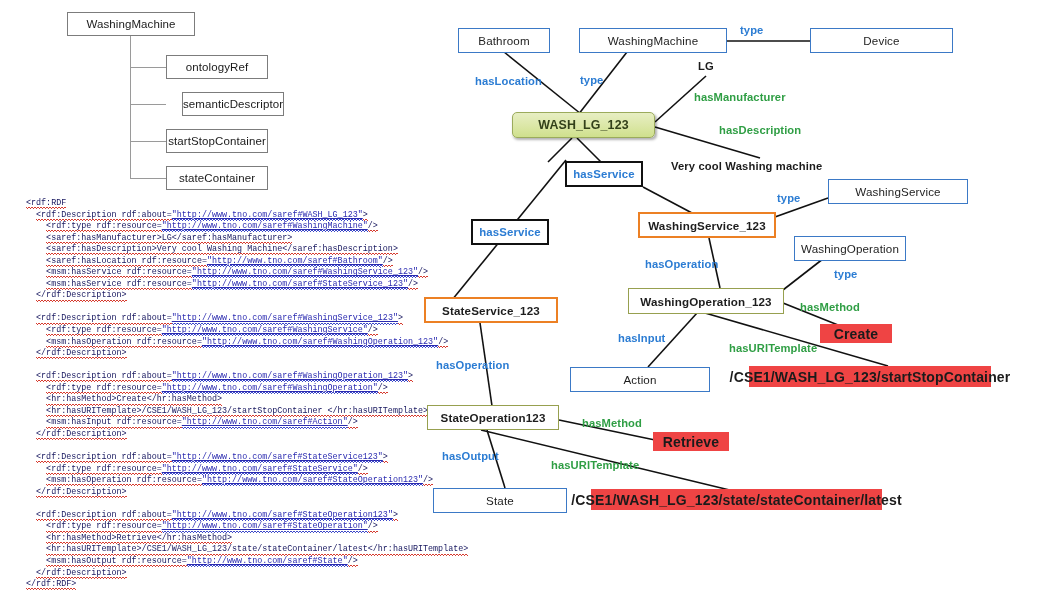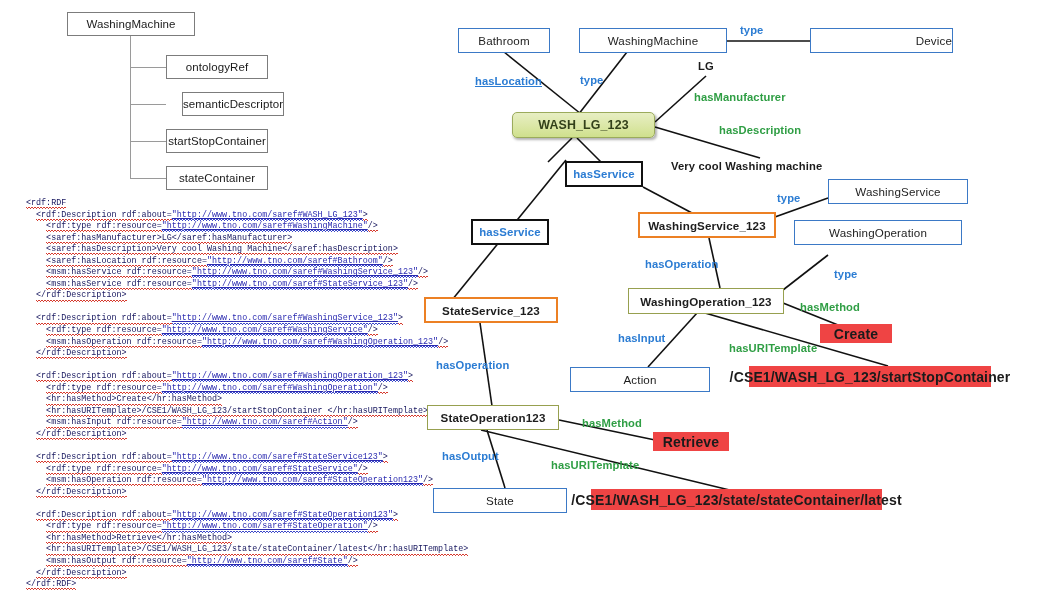--- a/index.html
+++ b/index.html
@@ -164,21 +164,21 @@
   <div id="rdf"><span class="ln"><span class="sq">&lt;rdf:RDF</span></span><span class="ln">&nbsp;&nbsp;<span class="sq">&lt;rdf:Description rdf:about=</span><span class="u sqb">"http://www.tno.com/saref#WASH_LG_123"</span><span class="sq">&gt;</span></span><span class="ln">&nbsp;&nbsp;&nbsp;&nbsp;<span class="sq">&lt;rdf:type rdf:resource=</span><span class="u sqb">"http://www.tno.com/saref#WashingMachine"</span><span class="sq">/&gt;</span></span><span class="ln">&nbsp;&nbsp;&nbsp;&nbsp;<span class="sq">&lt;saref:hasManufacturer&gt;LG&lt;/saref:hasManufacturer&gt;</span></span><span class="ln">&nbsp;&nbsp;&nbsp;&nbsp;<span class="sq">&lt;saref:hasDescription&gt;Very cool Washing Machine&lt;/saref:hasDescription&gt;</span></span><span class="ln">&nbsp;&nbsp;&nbsp;&nbsp;<span class="sq">&lt;saref:hasLocation rdf:resource=</span><span class="u sqb">"http://www.tno.com/saref#Bathroom"</span><span class="sq">/&gt;</span></span><span class="ln">&nbsp;&nbsp;&nbsp;&nbsp;<span class="sq">&lt;msm:hasService rdf:resource=</span><span class="u sqb">"http://www.tno.com/saref#WashingService_123"</span><span class="sq">/&gt;</span></span><span class="ln">&nbsp;&nbsp;&nbsp;&nbsp;<span class="sq">&lt;msm:hasService rdf:resource=</span><span class="u sqb">"http://www.tno.com/saref#StateService_123"</span><span class="sq">/&gt;</span></span><span class="ln">&nbsp;&nbsp;<span class="sq">&lt;/rdf:Description&gt;</span></span><span class="gap"></span><span class="ln">&nbsp;&nbsp;<span class="sq">&lt;rdf:Description rdf:about=</span><span class="u sqb">"http://www.tno.com/saref#WashingService_123"</span><span class="sq">&gt;</span></span><span class="ln">&nbsp;&nbsp;&nbsp;&nbsp;<span class="sq">&lt;rdf:type rdf:resource=</span><span class="u sqb">"http://www.tno.com/saref#WashingService"</span><span class="sq">/&gt;</span></span><span class="ln">&nbsp;&nbsp;&nbsp;&nbsp;<span class="sq">&lt;msm:hasOperation rdf:resource=</span><span class="u sqb">"http://www.tno.com/saref#WashingOperation_123"</span><span class="sq">/&gt;</span></span><span class="ln">&nbsp;&nbsp;<span class="sq">&lt;/rdf:Description&gt;</span></span><span class="gap"></span><span class="ln">&nbsp;&nbsp;<span class="sq">&lt;rdf:Description rdf:about=</span><span class="u sqb">"http://www.tno.com/saref#WashingOperation_123"</span><span class="sq">&gt;</span></span><span class="ln">&nbsp;&nbsp;&nbsp;&nbsp;<span class="sq">&lt;rdf:type rdf:resource=</span><span class="u sqb">"http://www.tno.com/saref#WashingOperation"</span><span class="sq">/&gt;</span></span><span class="ln">&nbsp;&nbsp;&nbsp;&nbsp;<span class="sq">&lt;hr:hasMethod&gt;Create&lt;/hr:hasMethod&gt;</span></span><span class="ln">&nbsp;&nbsp;&nbsp;&nbsp;<span class="sq">&lt;hr:hasURITemplate&gt;/CSE1/WASH_LG_123/startStopContainer &lt;/hr:hasURITemplate&gt;</span></span><span class="ln">&nbsp;&nbsp;&nbsp;&nbsp;<span class="sq">&lt;msm:hasInput rdf:resource=</span><span class="u sqb">"http://www.tno.com/saref#Action"</span><span class="sq">/&gt;</span></span><span class="ln">&nbsp;&nbsp;<span class="sq">&lt;/rdf:Description&gt;</span></span><span class="gap"></span><span class="ln">&nbsp;&nbsp;<span class="sq">&lt;rdf:Description rdf:about=</span><span class="u sqb">"http://www.tno.com/saref#StateService123"</span><span class="sq">&gt;</span></span><span class="ln">&nbsp;&nbsp;&nbsp;&nbsp;<span class="sq">&lt;rdf:type rdf:resource=</span><span class="u sqb">"http://www.tno.com/saref#StateService"</span><span class="sq">/&gt;</span></span><span class="ln">&nbsp;&nbsp;&nbsp;&nbsp;<span class="sq">&lt;msm:hasOperation rdf:resource=</span><span class="u sqb">"http://www.tno.com/saref#StateOperation123"</span><span class="sq">/&gt;</span></span><span class="ln">&nbsp;&nbsp;<span class="sq">&lt;/rdf:Description&gt;</span></span><span class="gap"></span><span class="ln">&nbsp;&nbsp;<span class="sq">&lt;rdf:Description rdf:about=</span><span class="u sqb">"http://www.tno.com/saref#StateOperation123"</span><span class="sq">&gt;</span></span><span class="ln">&nbsp;&nbsp;&nbsp;&nbsp;<span class="sq">&lt;rdf:type rdf:resource=</span><span class="u sqb">"http://www.tno.com/saref#StateOperation"</span><span class="sq">/&gt;</span></span><span class="ln">&nbsp;&nbsp;&nbsp;&nbsp;<span class="sq">&lt;hr:hasMethod&gt;Retrieve&lt;/hr:hasMethod&gt;</span></span><span class="ln">&nbsp;&nbsp;&nbsp;&nbsp;<span class="sq">&lt;hr:hasURITemplate&gt;/CSE1/WASH_LG_123/state/stateContainer/latest&lt;/hr:hasURITemplate&gt;</span></span><span class="ln">&nbsp;&nbsp;&nbsp;&nbsp;<span class="sq">&lt;msm:hasOutput rdf:resource=</span><span class="u sqb">"http://www.tno.com/saref#State"</span><span class="sq">/&gt;</span></span><span class="ln">&nbsp;&nbsp;<span class="sq">&lt;/rdf:Description&gt;</span></span><span class="ln"><span class="sq">&lt;/rdf:RDF&gt;</span></span></div>
 
   <div class="node n-class" style="left:458px;top:28px;width:92px;height:25px;">
     <span>Bathroom</span>
   </div>
 
   <div class="node n-class" style="left:579px;top:28px;width:148px;height:25px;">
     <span>WashingMachine</span>
   </div>
 
-  <div class="node n-class" style="left:810px;top:28px;width:143px;height:25px;justify-content:flex-end;">
+  <div class="node n-class" style="left:810px;top:28px;width:143px;height:25px;">
     <span>Device</span>
   </div>
 
   <div class="node n-root" style="left:512px;top:112px;width:143px;height:26px;">
     <span>WASH_LG_123</span>
   </div>
 
   <div class="node n-text small" style="left:688px;top:58px;width:36px;height:16px;">
     <span>LG</span>
   </div>
@@ -196,21 +196,21 @@
   </div>
 
   <div class="node n-inst-orange" style="left:638px;top:212px;width:138px;height:26px;">
     <span>WashingService_123</span>
   </div>
 
   <div class="node n-class" style="left:828px;top:179px;width:140px;height:25px;">
     <span>WashingService</span>
   </div>
 
-  <div class="node n-class" style="left:794px;top:220px;width:168px;height:25px;">
+  <div class="node n-class" style="left:794px;top:236px;width:112px;height:25px;">
     <span>WashingOperation</span>
   </div>
 
   <div class="node n-inst-orange" style="left:424px;top:297px;width:134px;height:26px;">
     <span>StateService_123</span>
   </div>
 
   <div class="node n-inst-olive" style="left:628px;top:288px;width:156px;height:26px;">
     <span>WashingOperation_123</span>
   </div>
@@ -236,21 +236,21 @@
   </div>
 
   <div class="node n-lit" style="left:591px;top:489px;width:291px;height:21px;">
     <span>/CSE1/WASH_LG_123/state/stateContainer/latest</span>
   </div>
 
   <div class="node n-class" style="left:433px;top:488px;width:134px;height:25px;">
     <span>State</span>
   </div>
 
-  <div class="elabel el-blue" style="left:475px;top:75px;text-decoration:underline;">hasLocation</div>
+  <div class="elabel el-blue" style="left:475px;top:75px;">hasLocation</div>
 
   <div class="elabel el-blue" style="left:580px;top:74px;">type</div>
 
   <div class="elabel el-blue" style="left:740px;top:24px;">type</div>
 
   <div class="elabel el-green" style="left:694px;top:91px;">hasManufacturer</div>
 
   <div class="elabel el-green" style="left:719px;top:124px;">hasDescription</div>
 
   <div class="elabel el-blue" style="left:777px;top:192px;">type</div>

